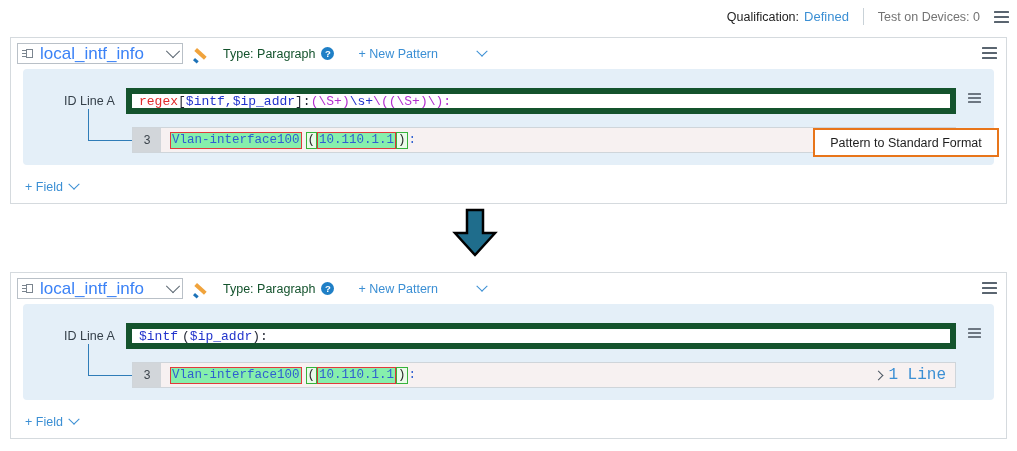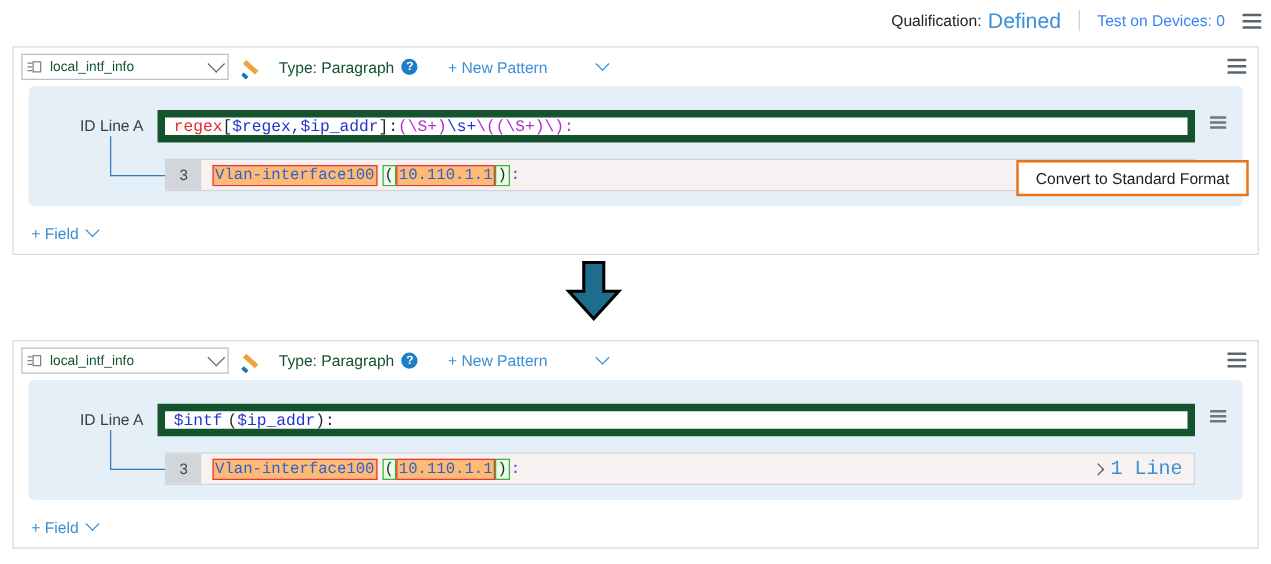--- a/index.html
+++ b/index.html
@@ -32,33 +32,33 @@
     box-sizing: border-box;
     padding-right: 8px;
     background: #ffffff;
   }
   .topbar-label {
     font-size: 12.5px;
     color: #222222;
     margin-right: 5px;
   }
   .topbar-value {
-    font-size: 17px;
+    font-size: 13px;
     color: #3b8fd4;
     margin-right: 14px;
   }
   .topbar-sep {
     width: 1px;
     height: 17px;
     background: #c9d2d8;
     margin-right: 14px;
   }
   .topbar-link {
     font-size: 12.5px;
-    color: #3b82f6;
+    color: #737373;
     margin-right: 14px;
     cursor: pointer;
   }
 
   
   .hamburger {
     display: inline-block;
     width: 15px;
     cursor: pointer;
   }
@@ -119,22 +119,22 @@
   }
   .dev-icon::after {
     content: "";
     position: absolute;
     left: 0px; top: 5px;
     width: 4px; height: 1.4px;
     background: #7b858f;
     box-shadow: 0 -3px 0 0 #7b858f, 0 3px 0 0 #7b858f;
   }
   .select-text {
-    font-size: 11px;
-    color: #14532d;
+    font-size: 17px;
+    color: #3b82f6;
     flex: 1;
     white-space: nowrap;
     overflow: hidden;
   }
   .chev {
     width: 9px; height: 9px;
     border-right: 1.5px solid #5d6873;
     border-bottom: 1.5px solid #5d6873;
     transform: rotate(45deg) translate(-2px,-2px);
     flex: none;
@@ -285,21 +285,21 @@
     flex: 1;
     padding-left: 9px;
     font-size: 12.5px;
     white-space: nowrap;
     overflow: hidden;
     display: flex;
     align-items: center;
   }
   .tok-red {
     border: 1.2px solid #e03a3a;
-    background: #fdba74;
+    background: #86efac;
     color: #2f5fd0;
     padding: 0px 1px;
     line-height: 15px;
   }
   .tok-green {
     border: 1.2px solid #36b33a;
     background: #eafbea;
     color: #2b2b2b;
     padding: 0px 1px;
     line-height: 15px;
@@ -415,21 +415,21 @@
         <i></i>
       </span>
   </div>
 
   <div class="pattern-area">
     <span class="idline-label">ID Line A</span>
 
     <div class="idline-input mono">
       <span class="s-red">regex</span>
         <span class="s-dark">[</span>
-        <span class="s-blue">$regex,$ip_addr</span>
+        <span class="s-blue">$intf,$ip_addr</span>
         <span class="s-dark">]</span>
         <span class="s-dark">:</span>
         <span class="s-mag">(\S+)</span>
         <span class="s-blue">\s+</span>
         <span class="s-mag">\((\S+)\):</span>
     </div>
 
     <span class="hamburger small idline-menu">
         <i></i>
         <i></i>
@@ -451,21 +451,21 @@
     </div>
   </div>
 
   <span class="field-link">
     <span>+ Field</span>
     <span class="chev"></span>
   </span>
 </div>
 
 <div class="tooltip-btn">
-  <span>Convert to Standard Format</span>
+  <span>Pattern to Standard Format</span>
 </div>
 
 <svg class="big-arrow" viewBox="0 0 46 50">
   <polygon points="15,2 31,2 31,25 43,25 23,47 3,25 15,25" fill="#1f6d8c" stroke="#000000" stroke-width="2.5" stroke-linejoin="miter"></polygon>
 </svg>
 
 <div class="card" id="card-bottom">
 
   <div class="card-toolbar">
     <div class="select-box">

